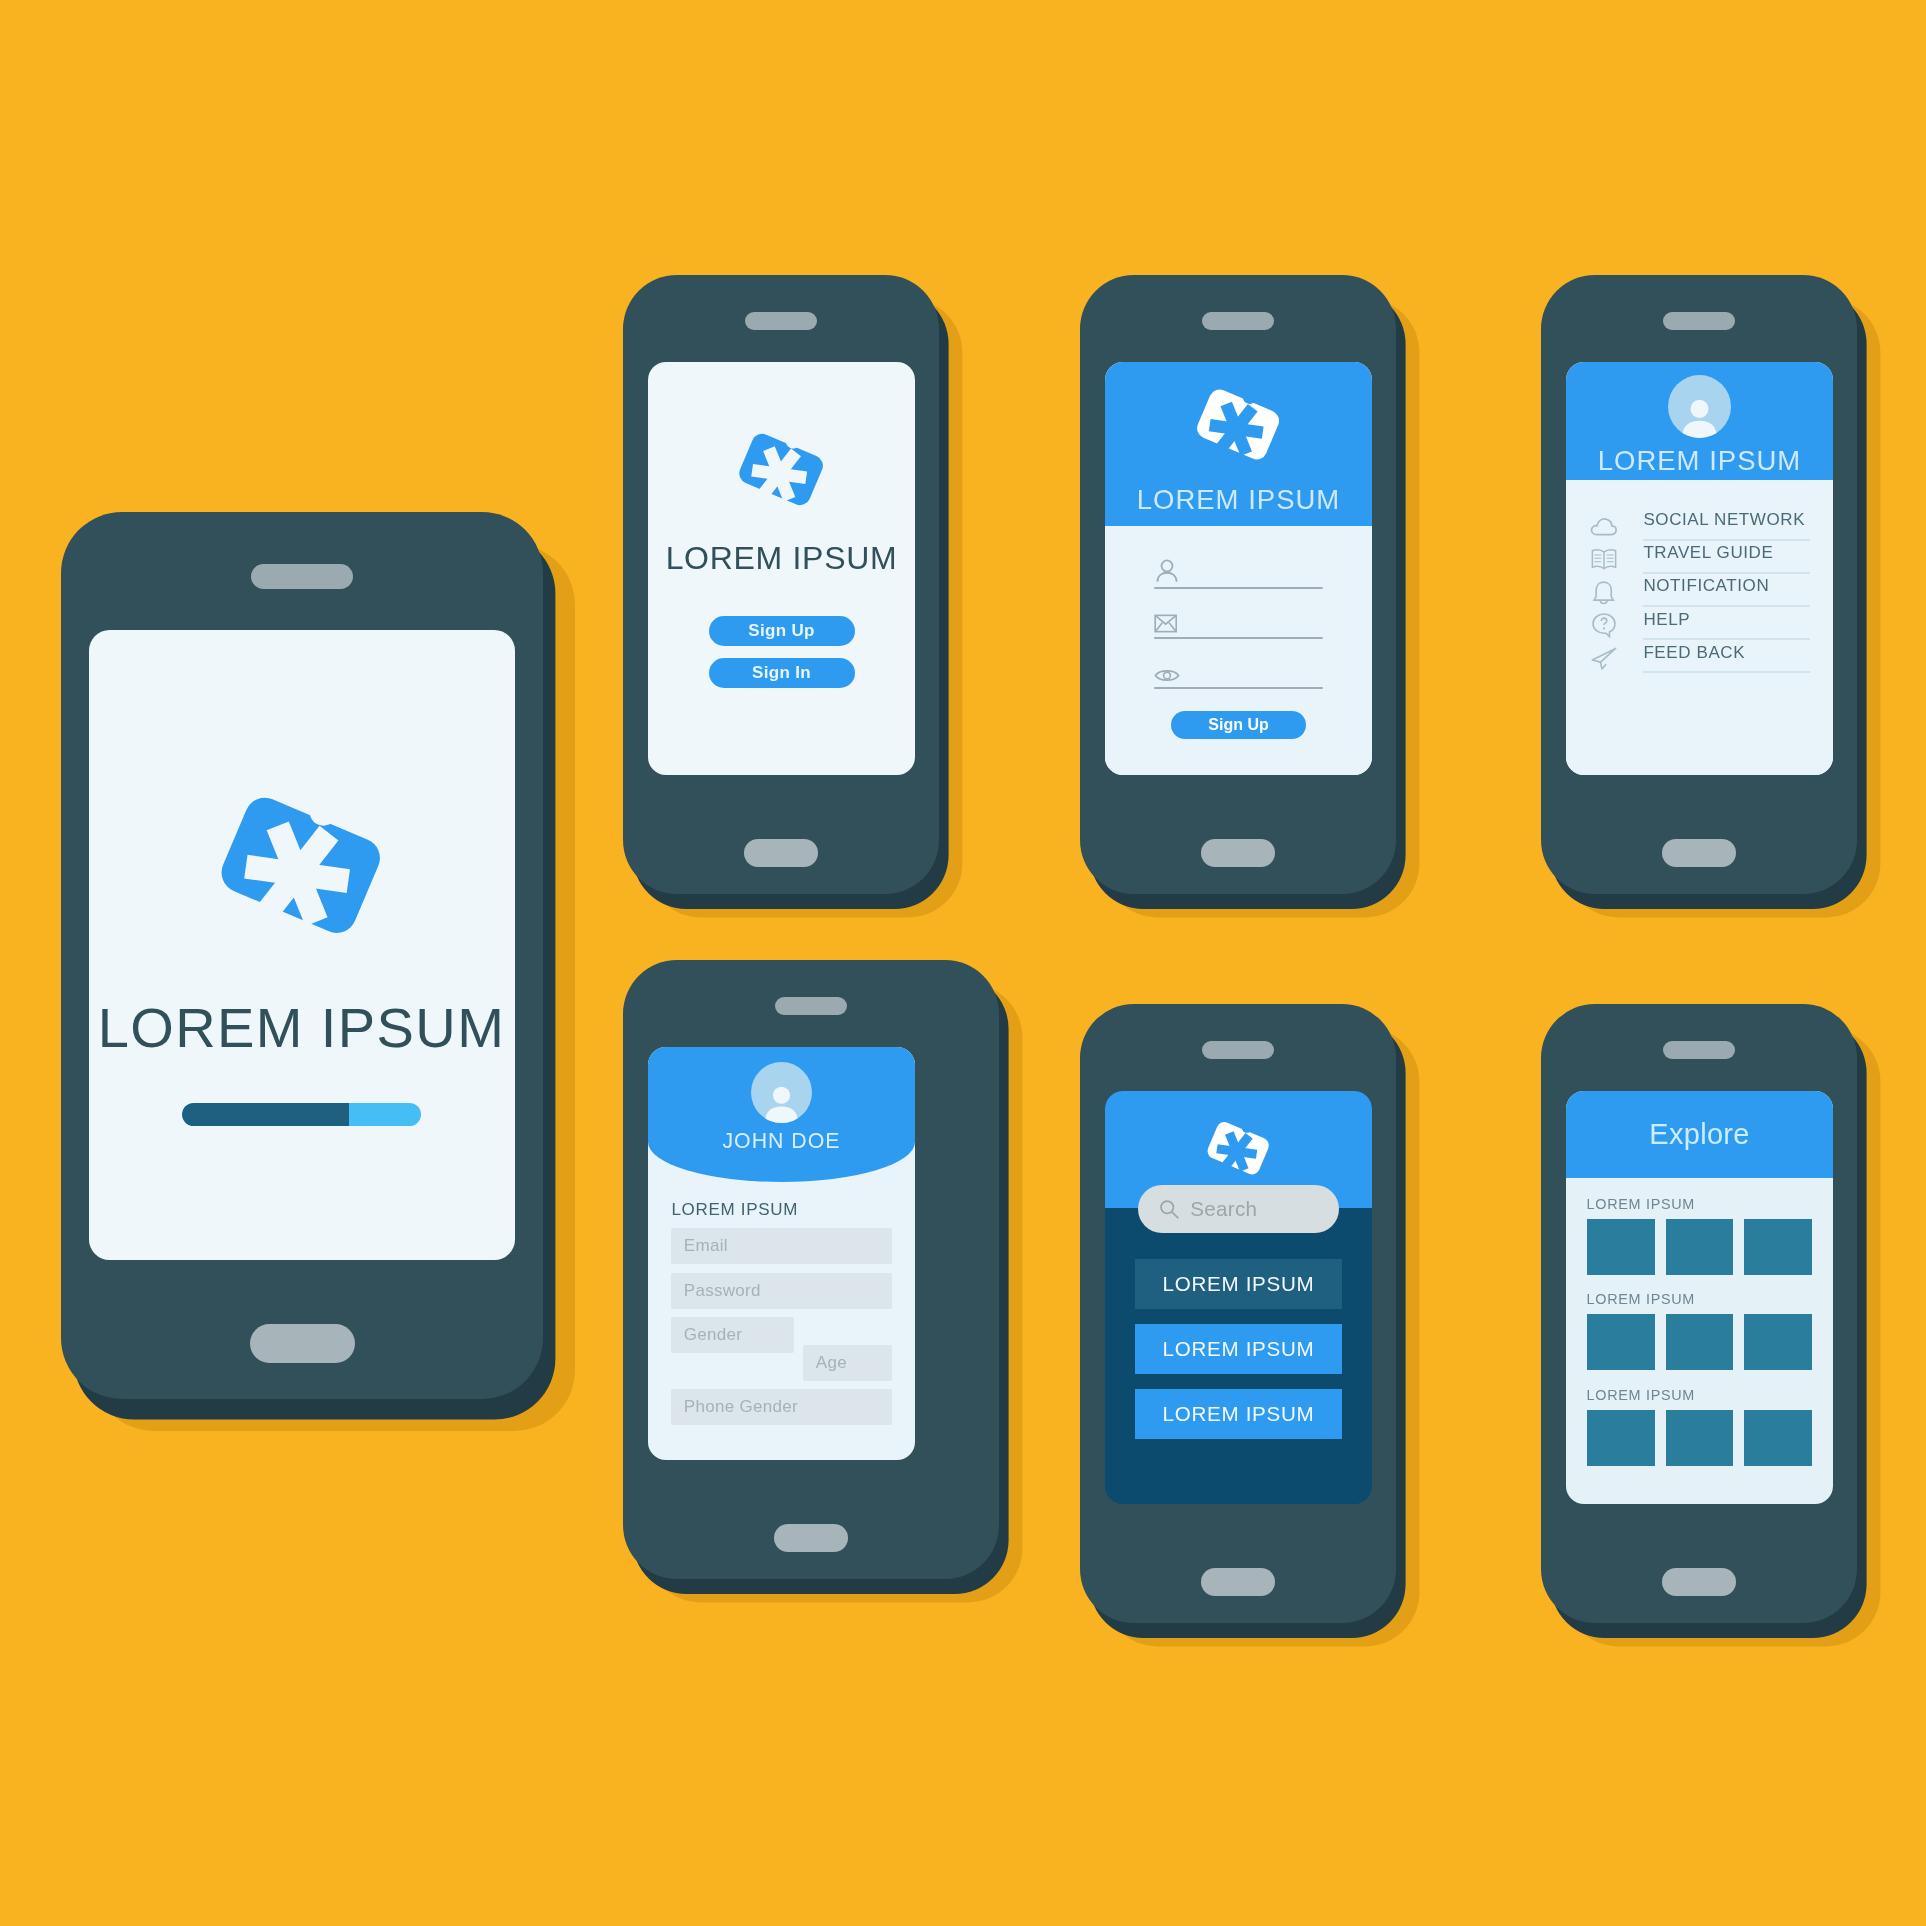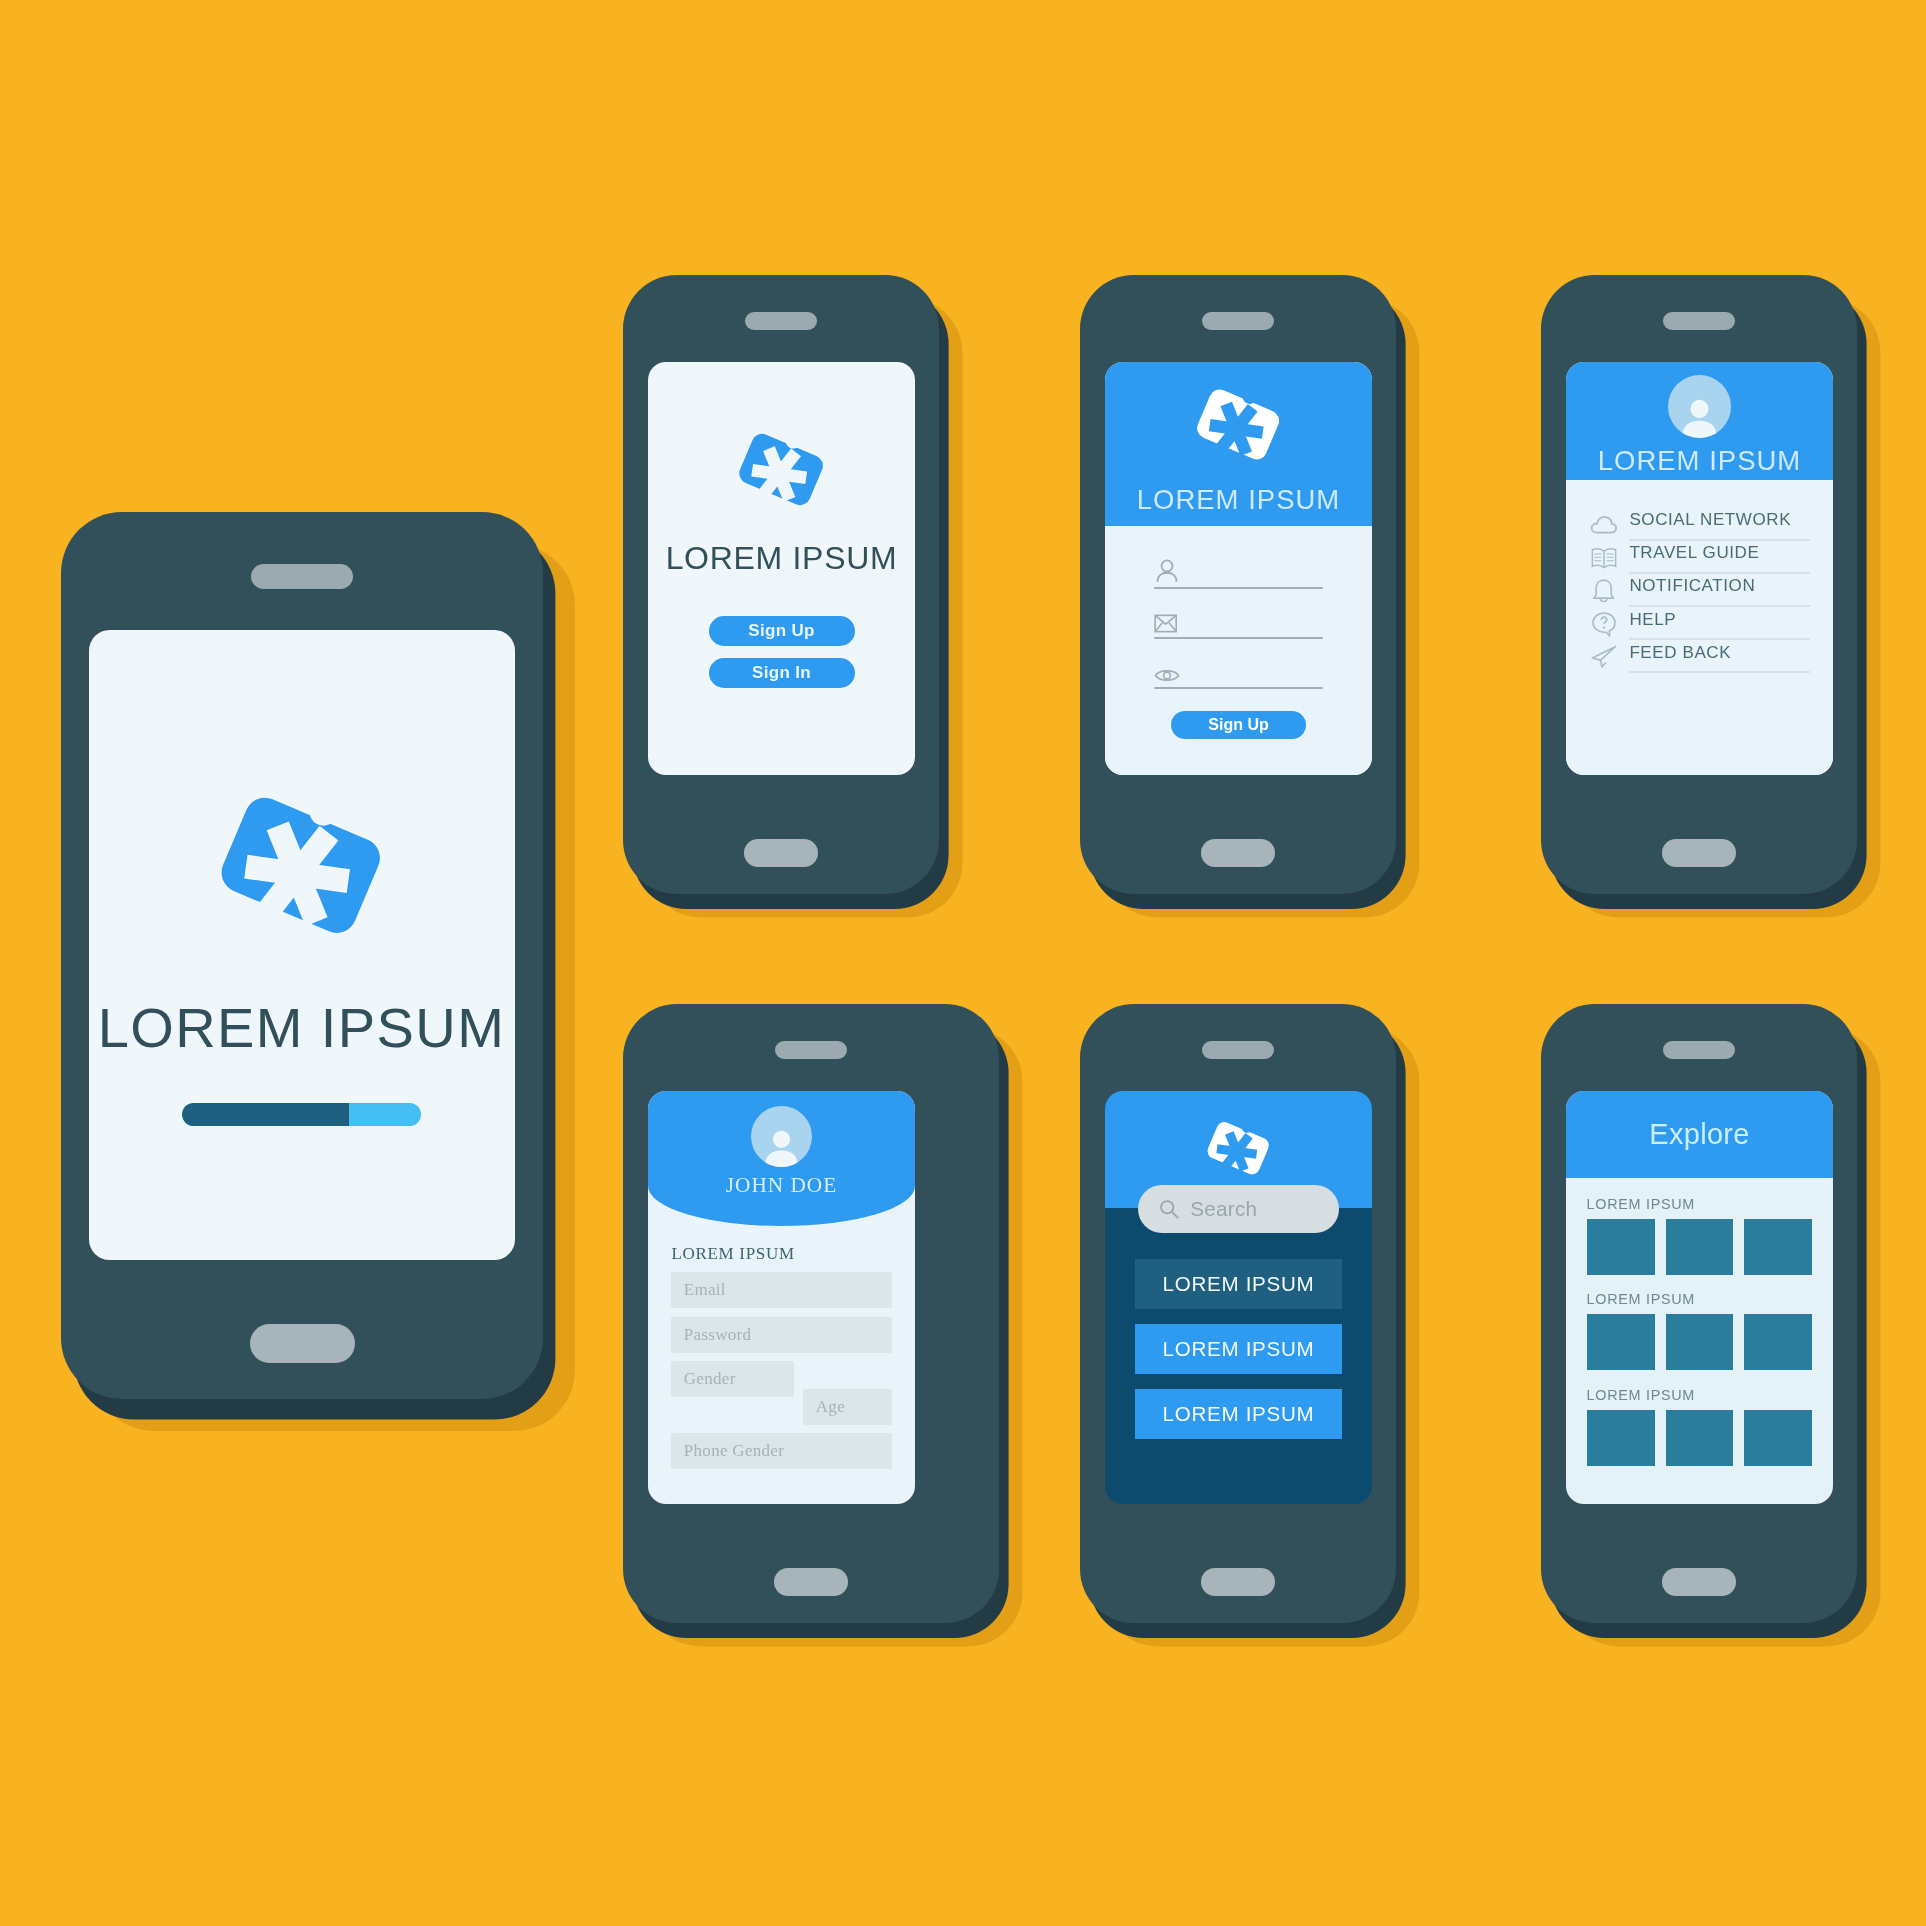--- a/index.html
+++ b/index.html
@@ -87,21 +87,21 @@
     font-size:16px;font-weight:bold;display:flex;align-items:center;justify-content:center;
     margin-top:5.5px;
   }
 
   
   .avatar{
     border-radius:50%;background:#A9D4EF;display:flex;align-items:flex-end;justify-content:center;overflow:hidden;
   }
   .avatar svg{display:block;}
   .s4 .menupanel{background:#E8F4F9;flex:1;padding:27.5px 23.4px 0 23.4px;box-sizing:border-box;}
-  .menu-item{display:flex;align-items:flex-start;gap:11px;padding:2.8px 0 0 0;}
+  .menu-item{display:flex;align-items:flex-end;gap:25px;padding:2.8px 0 0 0;}
   .menu-item .mico{width:29px;height:29px;display:flex;align-items:center;justify-content:center;flex:none;}
   .menu-item .mlabel{font-size:17px;letter-spacing:0.6px;color:#4A6A78;white-space:nowrap;}
   .menu-item .mtext{flex:1;border-bottom:2.1px solid #D3E3EA;padding-bottom:8.3px;}
 
   
   .s5 .curvehead{
     position:relative;width:100%;height:135px;background:#2E9BF0;
     border-radius:0 0 50% 50%/0 0 40px 40px;
     display:flex;flex-direction:column;align-items:center;
     padding-top:15px;box-sizing:border-box;
@@ -331,21 +331,21 @@
             </svg>
           </span>
           <span class="mtext">
             <span class="mlabel">FEED BACK</span>
           </span>
         </div>
       </div>
     </div>
   </div>
 
-  <div class="phone" style="left:623px;top:1004px;width:376px;height:619px;font-family:Liberation Serif, serif;">
+  <div class="phone" style="left:623px;top:960px;width:376px;height:619px;">
     <div class="shadow"></div>
     <div class="edge"></div>
     <div class="body"></div>
     <div class="speaker" style="left:50%;top:37px;width:72px;height:18px;margin-left:-36px;"></div>
     <div class="homebtn" style="left:50%;bottom:27.5px;width:74px;height:27.5px;margin-left:-37px;"></div>
     <div class="screen s5" style="left:25px;top:87px;width:267px;height:413px;background:#E8F4F9;">
       <div class="curvehead">
         <div class="avatar" style="width:61px;height:61px;">
           <svg width="41" height="41" viewBox="0 0 62 62">
             <circle cx="31" cy="20" r="13" fill="#F0F7FB"></circle>

